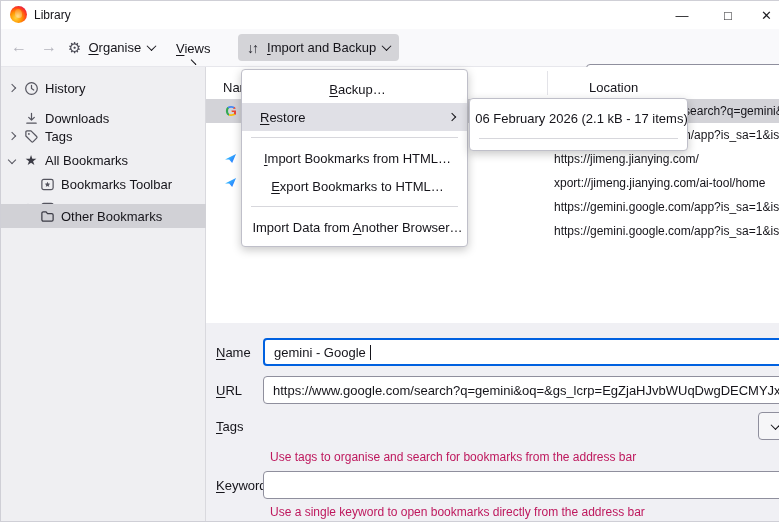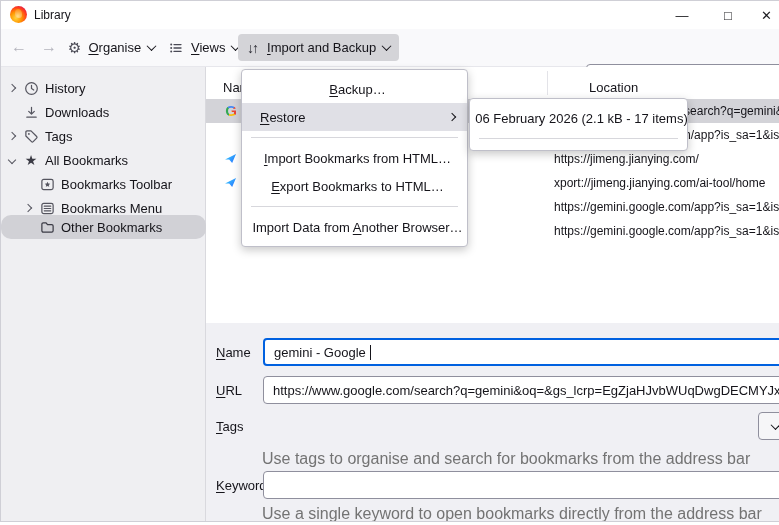--- a/index.html
+++ b/index.html
@@ -89,21 +89,21 @@
   u { text-underline-offset:2px; }
 
   
   .formpane { position:absolute; left:205px; top:322px; right:0; bottom:0; background:#f0f0f4; }
   .f-label { position:absolute; left:10px; font-size:13px; }
   .f-input { position:absolute; left:57px; height:28px; background:#fff; border:1px solid #8f8f9d;
     border-radius:4px; display:flex; align-items:center; padding:0 9px; font-size:13px; white-space:nowrap; overflow:hidden; }
   .f-input.focused { border:2px solid #0061e0; }
   .caret { display:inline-block; width:1px; height:15px; background:#15141a; margin-left:4px; }
   .placeholder { color:#72727e; }
-  .helper { position:absolute; left:56px; font-size:16px; color:#737373; white-space:nowrap; }
+  .helper { position:absolute; left:64px; font-size:12px; color:#be185d; white-space:nowrap; }
   .tags-drop { position:absolute; left:552px; top:89px; width:34px; height:28px; background:#f6f6f8;
     border:1px solid #8f8f9d; border-radius:4px; display:flex; align-items:center; justify-content:center; }
 
   
   svg.ic { display:block; }
 </style>
 </head>
 <body>
 
 <div id="window">
@@ -121,21 +121,21 @@
   <div class="toolbar">
     <div class="nav-arrow" style="left:10px;">←</div>
     <div class="nav-arrow" style="left:40px;">→</div>
 
     <div class="tb-btn" style="left:58px;">
       <span class="gear-glyph">⚙</span>
       <span><u>O</u>rganise</span>
       <span class="chev"></span>
     </div>
 
-    <div class="tb-btn" style="left:158px;">
+    <div class="tb-btn" style="left:166px;flex-direction:column;">
       <svg class="ic" width="16" height="16" viewBox="0 0 16 16">
         <circle cx="3.2" cy="4.6" r="1" fill="#4a4a55"></circle>
           <circle cx="3.2" cy="8" r="1" fill="#4a4a55"></circle>
           <circle cx="3.2" cy="11.4" r="1" fill="#4a4a55"></circle>
         <path d="M6 4.6h7M6 8h7M6 11.4h7" stroke="#4a4a55" stroke-width="1.3" stroke-linecap="round"></path>
       </svg>
       <span><u>V</u>iews</span>
       <span class="chev"></span>
     </div>
 
@@ -160,21 +160,21 @@
       <span class="s-chev right" style="left:8px;"></span>
       <span class="s-icon" style="left:22px;">
         <svg class="ic" width="15" height="15" viewBox="0 0 16 16">
             <circle cx="8" cy="8" r="6.2" fill="none" stroke="#55555f" stroke-width="1.3"></circle>
             <path d="M8 4.6V8l2.4 1.6" fill="none" stroke="#55555f" stroke-width="1.3" stroke-linecap="round"></path>
           </svg>
       </span>
       <span style="position:absolute;left:44px;">History</span>
     </div>
 
-    <div class="side-item" style="top:33px;">
+    <div class="side-item" style="top:39px;">
       <span class="s-icon" style="left:22px;">
         <svg class="ic" width="15" height="15" viewBox="0 0 16 16">
             <path d="M8 2.5v7M5 6.8L8 9.8l3-3" fill="none" stroke="#55555f" stroke-width="1.3" stroke-linecap="round" stroke-linejoin="round"></path>
             <path d="M3 13h10" stroke="#55555f" stroke-width="1.3" stroke-linecap="round"></path>
           </svg>
       </span>
       <span style="position:absolute;left:44px;">Downloads</span>
     </div>
 
     <div class="side-item" style="top:57px;">
@@ -210,21 +210,21 @@
       <span class="s-chev right" style="left:24px;"></span>
       <span class="s-icon" style="left:38px;">
         <svg class="ic" width="15" height="15" viewBox="0 0 16 16">
             <rect x="2" y="2.5" width="12" height="11" rx="2" fill="none" stroke="#55555f" stroke-width="1.3"></rect>
             <path d="M4.5 5.5h7M4.5 8h7M4.5 10.5h7" stroke="#55555f" stroke-width="1.2" stroke-linecap="round"></path>
           </svg>
       </span>
       <span style="position:absolute;left:60px;">Bookmarks Menu</span>
     </div>
 
-    <div class="side-item selected" style="top:148px;border-radius:10px;">
+    <div class="side-item selected" style="top:137px;">
       <span class="s-icon" style="left:38px;">
         <svg class="ic" width="15" height="15" viewBox="0 0 16 16">
             <path d="M2 4.5C2 3.7 2.6 3 3.5 3h3l1.5 2h4.5c.8 0 1.5.7 1.5 1.5v5c0 .8-.7 1.5-1.5 1.5h-9A1.5 1.5 0 0 1 2 11.5z" fill="none" stroke="#3b3b45" stroke-width="1.3" stroke-linejoin="round"></path>
           </svg>
       </span>
       <span style="position:absolute;left:60px;">Other Bookmarks</span>
     </div>
   </div>
 
   <div class="listpane">

